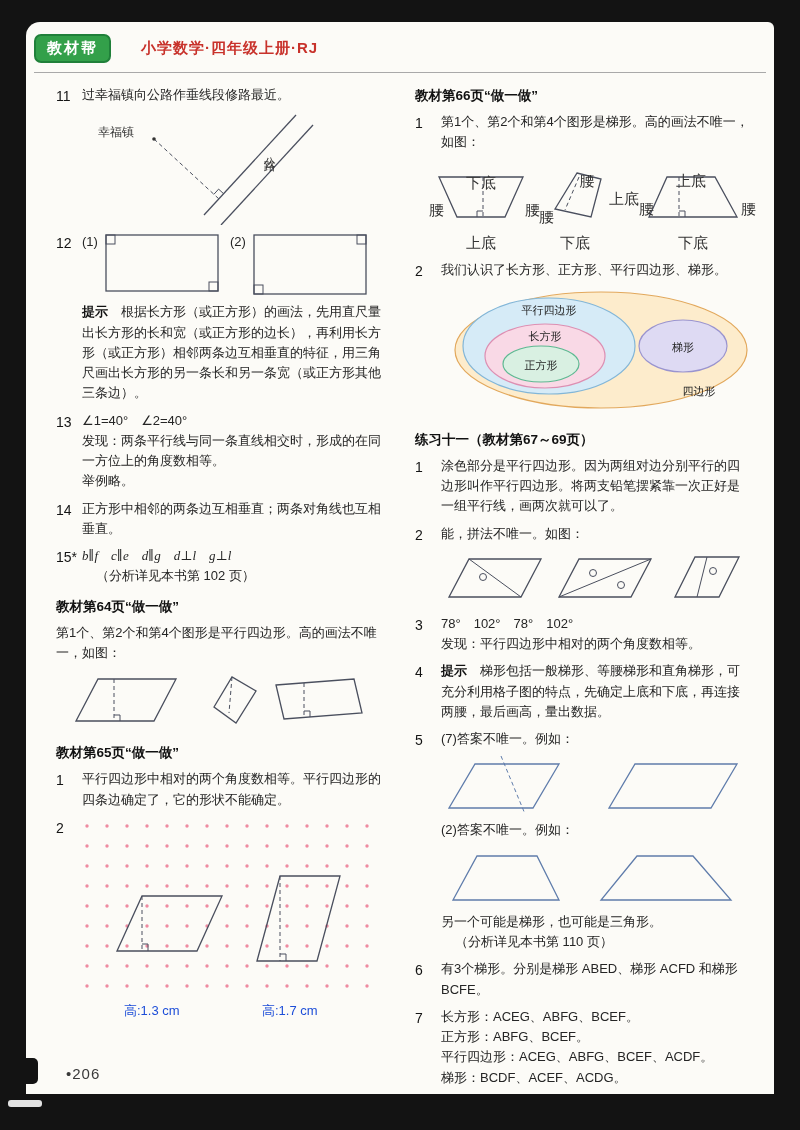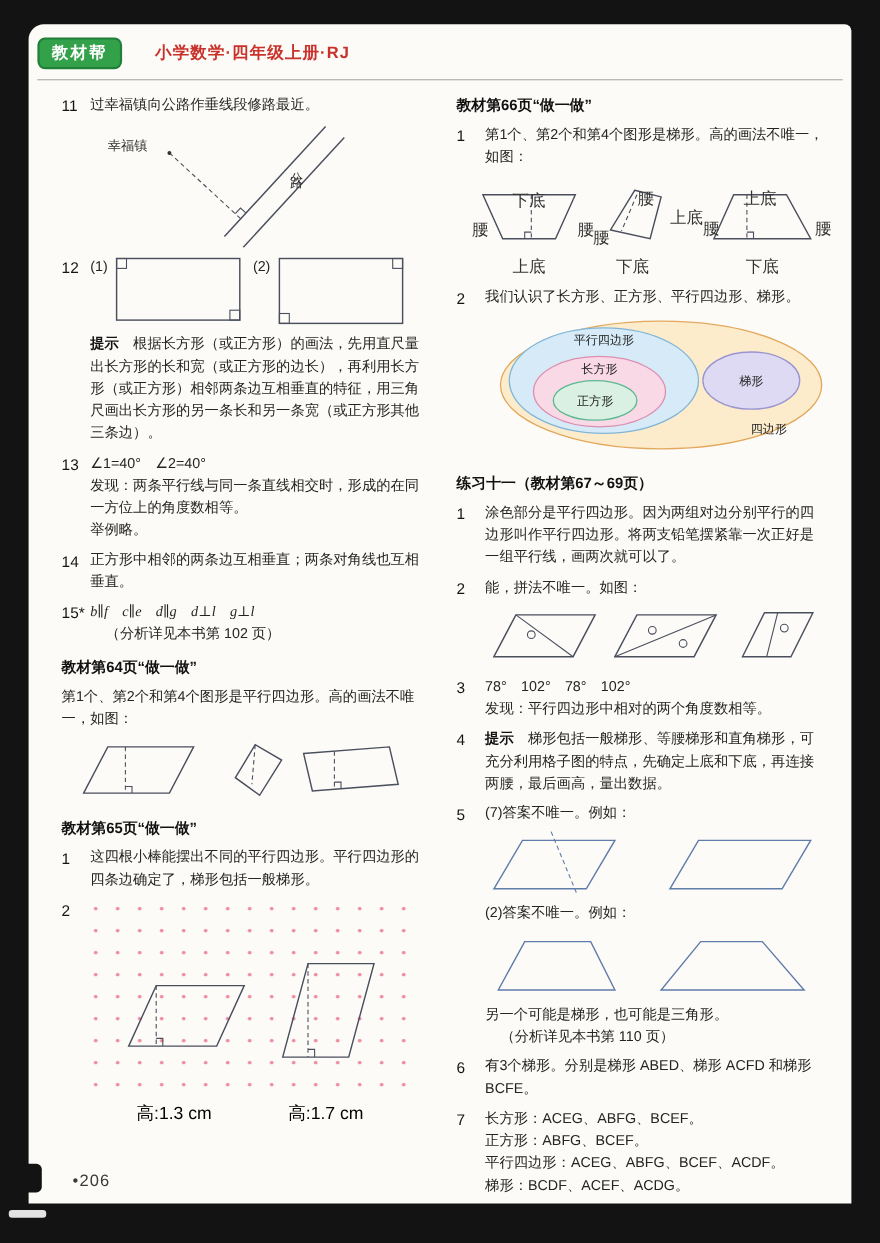--- a/index.html
+++ b/index.html
@@ -126,21 +126,21 @@
             <polygon points="212,16 290,10 298,44 220,50" class="shape"></polygon>
             <line x1="240" y1="14" x2="240" y2="48" class="shape dash thin"></line>
             <path d="M240,42 L246,42 L246,48" class="shape thin"></path>
           </svg>
         </div>
 
         <p class="sec-heading">教材第65页“做一做”</p>
         <div class="item">
           <span class="qnum">1</span>
           <div class="qbody">
-              <p>这四根小棒能摆出不同的平行四边形。平行四边形的四条边确定了，梯形包括一般梯形。</p>
+              <p>平行四边形中相对的两个角度数相等。平行四边形的四条边确定了，它的形状不能确定。</p>
             </div>
         </div>
         <div class="item">
           <span class="qnum">2</span>
           <div class="qbody">
             <div class="diagram" style="width:300px;height:178px;margin:4px 0 2px 0">
               <svg width="300" height="178" viewBox="0 0 300 178">
                 <defs>
                   <pattern id="dotgrid" width="20" height="20" patternUnits="userSpaceOnUse">
                     <circle cx="5" cy="5" r="1.7" fill="#ee8ba1"></circle>
@@ -148,21 +148,21 @@
                 </defs>
                 <rect x="0" y="0" width="300" height="178" fill="url(#dotgrid)"></rect>
                 <polygon points="35,130 60,75 140,75 115,130" class="shape"></polygon>
                 <line x1="60" y1="75" x2="60" y2="130" class="shape dash thin"></line>
                 <path d="M60,123 L66,123 L66,130" class="shape thin"></path>
                 <polygon points="175,140 198,55 258,55 235,140" class="shape"></polygon>
                 <line x1="198" y1="55" x2="198" y2="140" class="shape dash thin"></line>
                 <path d="M198,133 L204,133 L204,140" class="shape thin"></path>
               </svg>
             </div>
-            <div style="position:relative;height:20px;font-size:16px;color:#000000">
+            <div style="position:relative;height:20px;font-size:13px;color:#1d4ed8">
               <span style="position:absolute;left:42px">高:1.3 cm</span>
               <span style="position:absolute;left:180px">高:1.7 cm</span>
             </div>
           </div>
         </div>
       </div>
 
       <div class="col txt">
 
         <p class="sec-heading" style="margin-top:0">教材第66页“做一做”</p>

